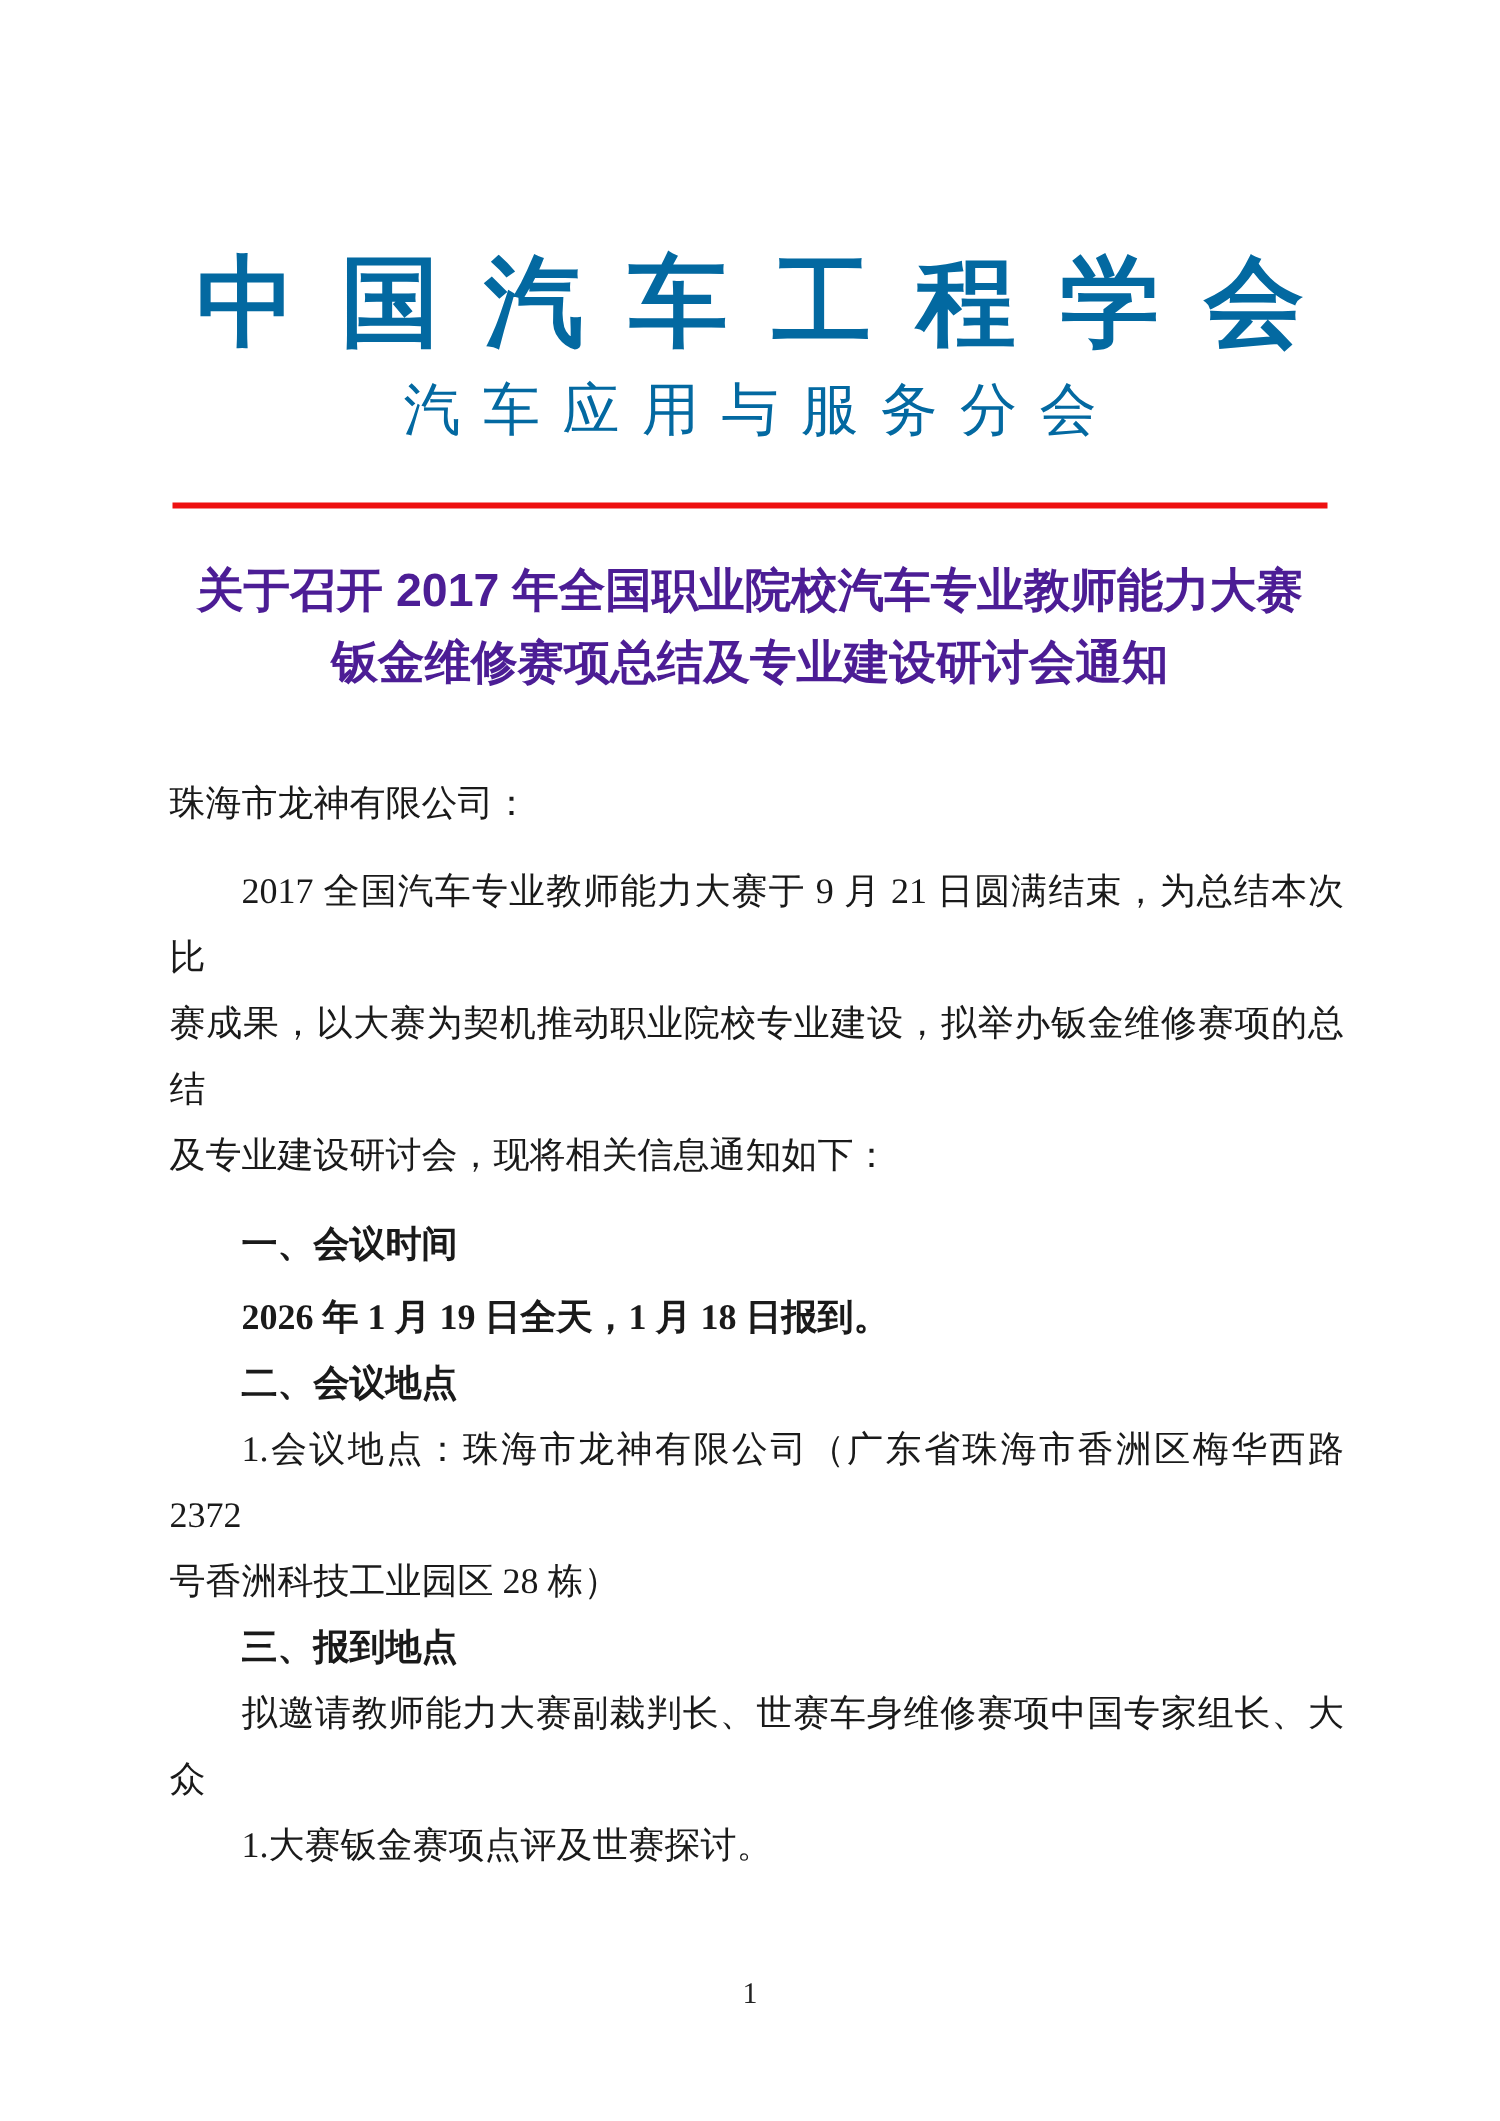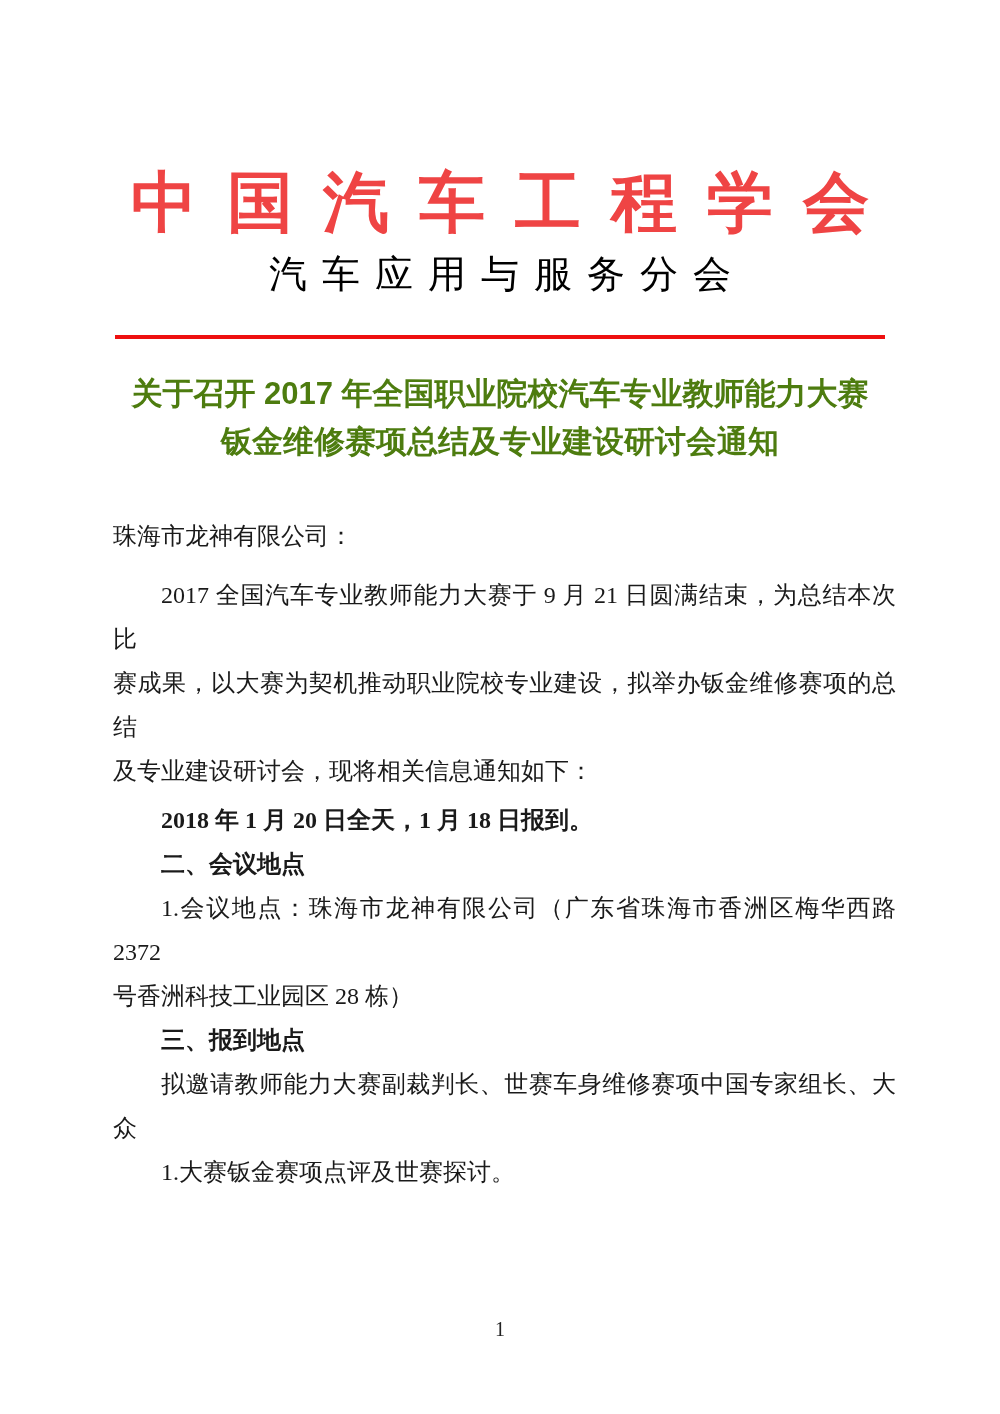--- a/index.html
+++ b/index.html
@@ -15,49 +15,49 @@
     overflow: hidden;
     font-family: "Liberation Serif", "DejaVu Serif", serif;
     color: #1a1a1a;
   }
   
   .letterhead { padding-top: 163px; text-align: center; }
   .org-name {
     font-size: 66px;
     line-height: 80px;
     font-weight: bold;
-    color: #ef4444;
+    color: #0369a1;
     letter-spacing: 30px;
     padding-left: 30px; 
     white-space: nowrap;
   }
   .branch-name {
     margin-top: 7px;
     font-size: 38px;
     line-height: 48px;
-    color: #000000;
+    color: #0369a1;
     letter-spacing: 15px;
     padding-left: 15px;
     white-space: nowrap;
   }
   .divider {
     margin: 37px 115px 0 115px;
     height: 4px;
     background: #ee1010;
   }
   
   .doc-title {
     margin: 31px 0 0 0;
     padding: 0;
     text-align: center;
     font-family: "Liberation Sans", "DejaVu Sans", sans-serif;
     font-size: 31px;
     line-height: 48px;
     font-weight: bold;
-    color: #4d7c0f;
+    color: #4c1d95;
   }
   .title-line { display: block; }
   
   .body {
     margin: 0 104px 0 113px;
     font-size: 24px;
   }
   .line { line-height: 44px; }
   .ind { text-indent: 48px; }
   .b { font-weight: bold; }
@@ -98,22 +98,23 @@
   <main class="body">
 
     <div class="line salutation">珠海市龙神有限公司：</div>
 
     <div class="intro">
       <div class="line ind fill">2017 全国汽车专业教师能力大赛于 9 月 21 日圆满结束，为总结本次比</div>
       <div class="line fill">赛成果，以大赛为契机推动职业院校专业建设，拟举办钣金维修赛项的总结</div>
       <div class="line">及专业建设研讨会，现将相关信息通知如下：</div>
     </div>
 
+    <div class="line ind b heading1">一、会议时间</div>
 
-    <div class="line ind b date-line">2018 年 1 月 20 日全天，1 月 18 日报到。</div>
+    <div class="line ind b date-line">2026 年 1 月 19 日全天，1 月 18 日报到。</div>
 
     <div class="line ind b">二、会议地点</div>
 
     <div>
       <div class="line ind fill">1.会议地点：珠海市龙神有限公司（广东省珠海市香洲区梅华西路 2372</div>
       <div class="line">号香洲科技工业园区 28 栋）</div>
     </div>
 
 
     <div class="line ind b">三、报到地点</div>

